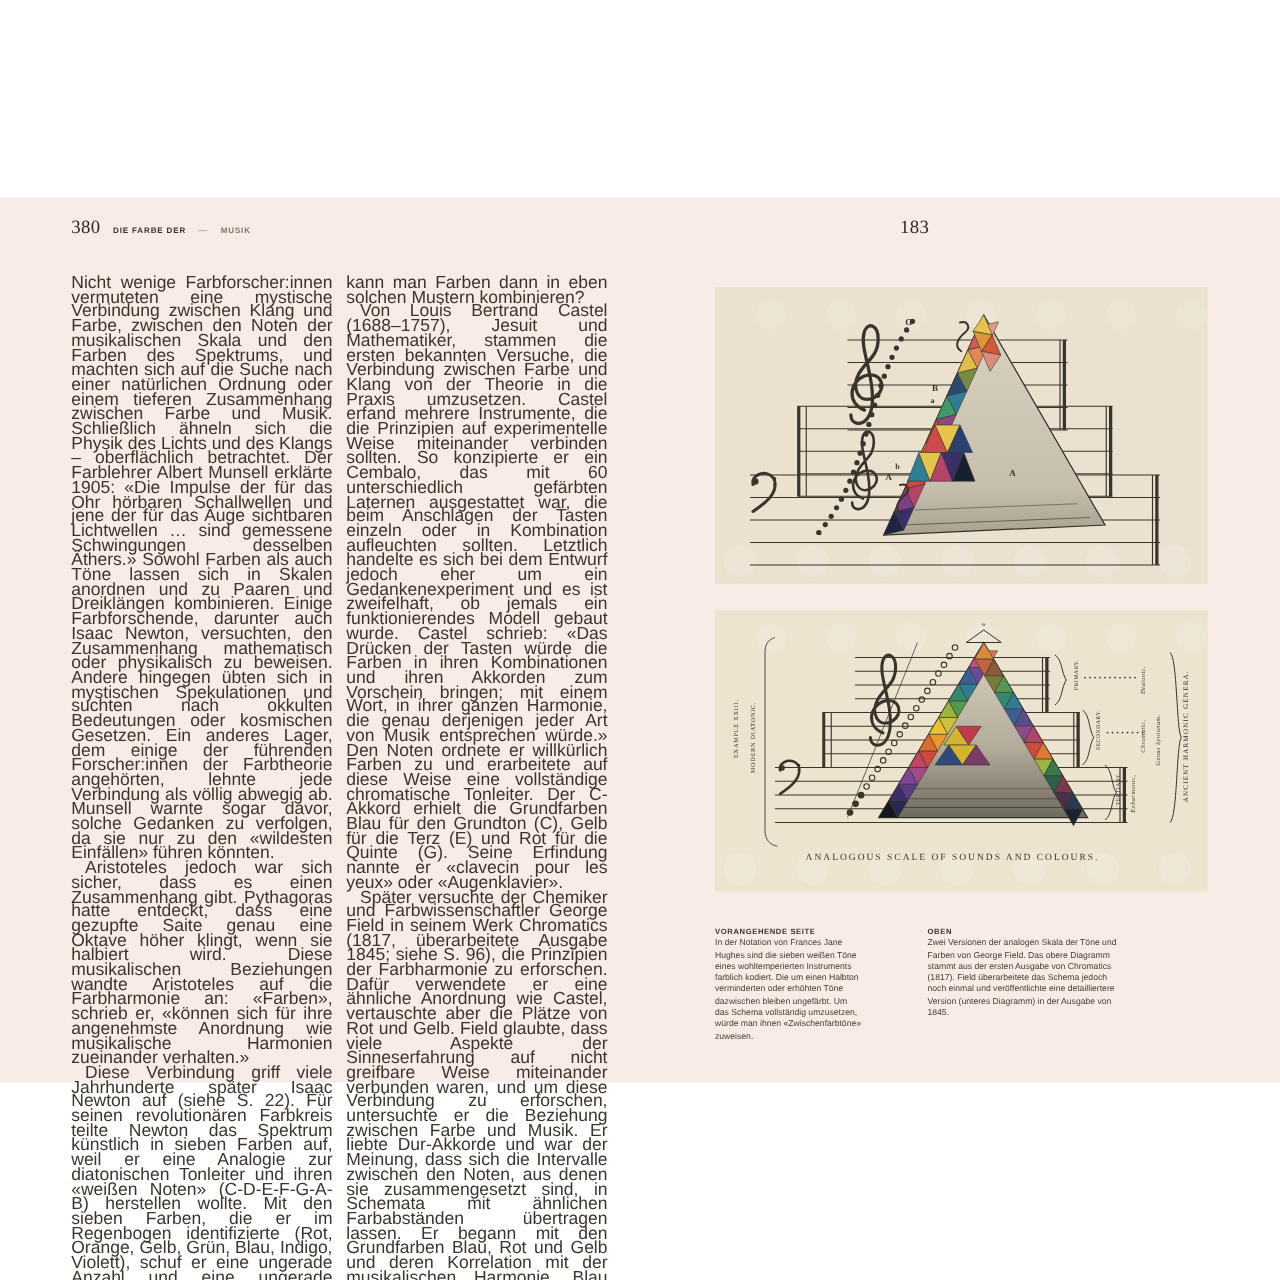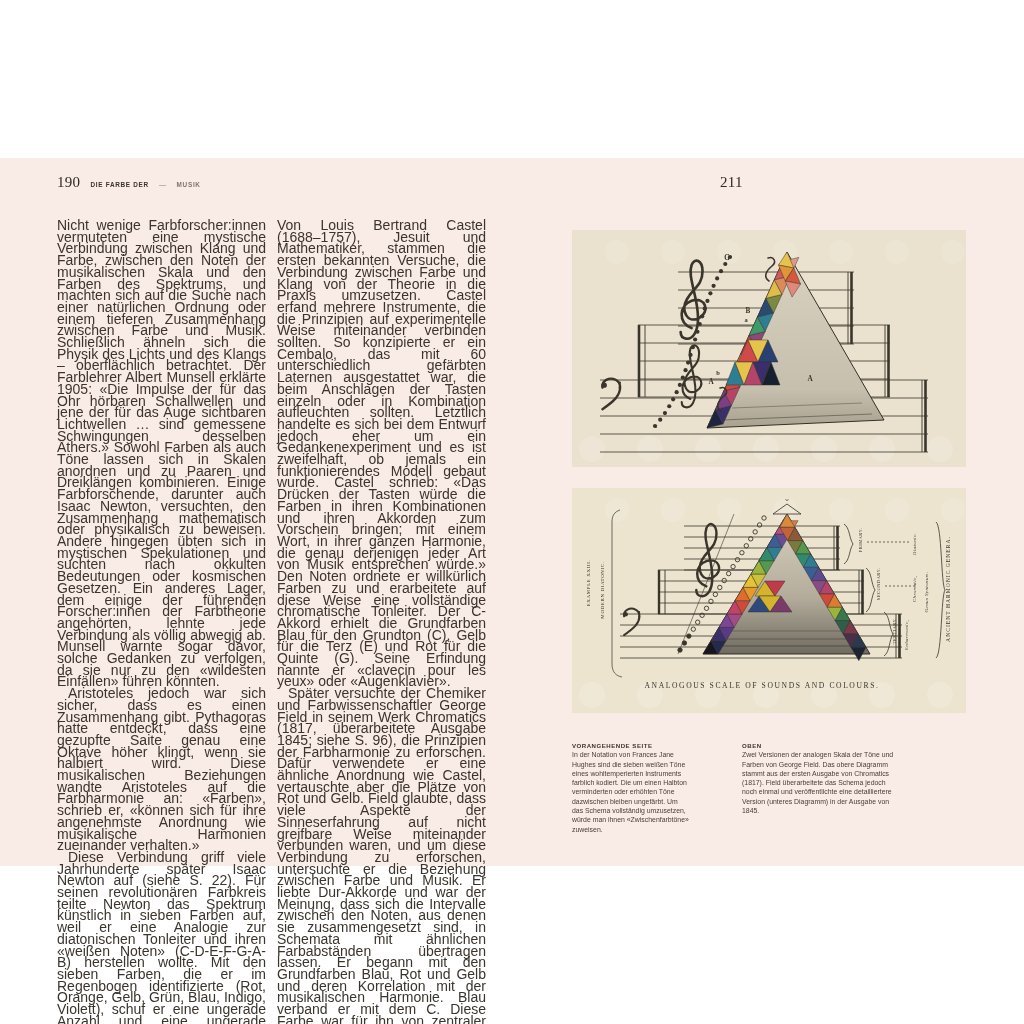--- a/index.html
+++ b/index.html
@@ -31,34 +31,35 @@
   .cap-head{font-size:6.1px;font-weight:bold;letter-spacing:.5px;color:#3a332c;margin:0 0 2px 0;}
   .cap p{margin:0;}
 </style>
 </head>
 <body>
 
 <div id="stage">
   <div id="spread">
 
     <div id="hdr-left">
-      <span class="pagenum">190</span>
+      <span class="pagenum">380</span>
       <span class="runhead">DIE FARBE DER</span>
       <span class="runhead runhead-dash">—</span>
       <span class="runhead runhead-muted">MUSIK</span>
     </div>
 
-    <div id="pagenum-right" class="pagenum">211</div>
+    <div id="pagenum-right" class="pagenum">183</div>
 
     <section id="col1" class="col">
         <p>Nicht wenige Farbforscher:innen vermuteten eine mystische Verbindung zwischen Klang und Farbe, zwischen den Noten der musikalischen Skala und den Farben des Spektrums, und machten sich auf die Suche nach einer natürlichen Ordnung oder einem tieferen Zusammenhang zwischen Farbe und Musik. Schließlich ähneln sich die Physik des Lichts und des Klangs – oberflächlich betrachtet. Der Farblehrer Albert Munsell erklärte 1905: «Die Impulse der für das Ohr hörbaren Schallwellen und jene der für das Auge sichtbaren Lichtwellen … sind gemessene Schwingungen desselben Äthers.» Sowohl Farben als auch Töne lassen sich in Skalen anordnen und zu Paaren und Dreiklängen kombinieren. Einige Farbforschende, darunter auch Isaac Newton, versuchten, den Zusammenhang mathematisch oder physikalisch zu beweisen. Andere hingegen übten sich in mystischen Spekulationen und suchten nach okkulten Bedeutungen oder kosmischen Gesetzen. Ein anderes Lager, dem einige der führenden Forscher:innen der Farbtheorie angehörten, lehnte jede Verbindung als völlig abwegig ab. Munsell warnte sogar davor, solche Gedanken zu verfolgen, da sie nur zu den «wildesten Einfällen» führen könnten.</p>
         <p>Aristoteles jedoch war sich sicher, dass es einen Zusammenhang gibt. Pythagoras hatte entdeckt, dass eine gezupfte Saite genau eine Oktave höher klingt, wenn sie halbiert wird. Diese musikalischen Beziehungen wandte Aristoteles auf die Farbharmonie an: «Farben», schrieb er, «können sich für ihre angenehmste Anordnung wie musikalische Harmonien zueinander verhalten.»</p>
         <p>Diese Verbindung griff viele Jahrhunderte später Isaac Newton auf (siehe S. 22). Für seinen revolutionären Farbkreis teilte Newton das Spektrum künstlich in sieben Farben auf, weil er eine Analogie zur diatonischen Tonleiter und ihren «weißen Noten» (C-D-E-F-G-A-B) herstellen wollte. Mit den sieben Farben, die er im Regenbogen identifizierte (Rot, Orange, Gelb, Grün, Blau, Indigo, Violett), schuf er eine ungerade Anzahl und eine ungerade Anordnung. Nichtsdestotrotz warf Newtons Einteilung interessante Fragen zu den Grundlagen der Harmonie auf, die eine weitere Erforschung rechtfertigten. Wenn der grundlegende musikalische Dreiklang in der westlichen Musik aus einem Grundton und zwei weiteren, gleichmäßig verteilten Tönen besteht,</p>
       </section>
     <section id="col2" class="col">
+        <p>kann man Farben dann in eben solchen Mustern kombinieren?</p>
         <p>Von Louis Bertrand Castel (1688–1757), Jesuit und Mathematiker, stammen die ersten bekannten Versuche, die Verbindung zwischen Farbe und Klang von der Theorie in die Praxis umzusetzen. Castel erfand mehrere Instrumente, die die Prinzipien auf experimentelle Weise miteinander verbinden sollten. So konzipierte er ein Cembalo, das mit 60 unterschiedlich gefärbten Laternen ausgestattet war, die beim Anschlagen der Tasten einzeln oder in Kombination aufleuchten sollten. Letztlich handelte es sich bei dem Entwurf jedoch eher um ein Gedankenexperiment und es ist zweifelhaft, ob jemals ein funktionierendes Modell gebaut wurde. Castel schrieb: «Das Drücken der Tasten würde die Farben in ihren Kombinationen und ihren Akkorden zum Vorschein bringen; mit einem Wort, in ihrer ganzen Harmonie, die genau derjenigen jeder Art von Musik entsprechen würde.» Den Noten ordnete er willkürlich Farben zu und erarbeitete auf diese Weise eine vollständige chromatische Tonleiter. Der C-Akkord erhielt die Grundfarben Blau für den Grundton (C), Gelb für die Terz (E) und Rot für die Quinte (G). Seine Erfindung nannte er «clavecin pour les yeux» oder «Augenklavier».</p>
         <p>Später versuchte der Chemiker und Farbwissenschaftler George Field in seinem Werk Chromatics (1817, überarbeitete Ausgabe 1845; siehe S. 96), die Prinzipien der Farbharmonie zu erforschen. Dafür verwendete er eine ähnliche Anordnung wie Castel, vertauschte aber die Plätze von Rot und Gelb. Field glaubte, dass viele Aspekte der Sinneserfahrung auf nicht greifbare Weise miteinander verbunden waren, und um diese Verbindung zu erforschen, untersuchte er die Beziehung zwischen Farbe und Musik. Er liebte Dur-Akkorde und war der Meinung, dass sich die Intervalle zwischen den Noten, aus denen sie zusammengesetzt sind, in Schemata mit ähnlichen Farbabständen übertragen lassen. Er begann mit den Grundfarben Blau, Rot und Gelb und deren Korrelation mit der musikalischen Harmonie. Blau verband er mit dem C. Diese Farbe war für ihn von zentraler Bedeutung als «natürliche Tonart, Archeus oder herrschender Farbton, der dem Auge allgemein angenehm ist». Chromatics enthielt eine attraktive handkolorierte Tonleiter, die er für die spätere Ausgabe erweiterte und überarbeitete.</p>
       </section>
 
     <figure id="fig-top" class="fig" style="margin:0">
         <svg viewBox="0 0 394 237">
           <rect x="0" y="0" width="394" height="237" fill="#eae2ce"></rect>
           <circle cx="20" cy="219" r="13" fill="#ffffff" opacity="0.16"></circle>
           <circle cx="45" cy="22" r="12" fill="#ffffff" opacity="0.13"></circle>
           <circle cx="78" cy="219" r="13" fill="#ffffff" opacity="0.16"></circle>

